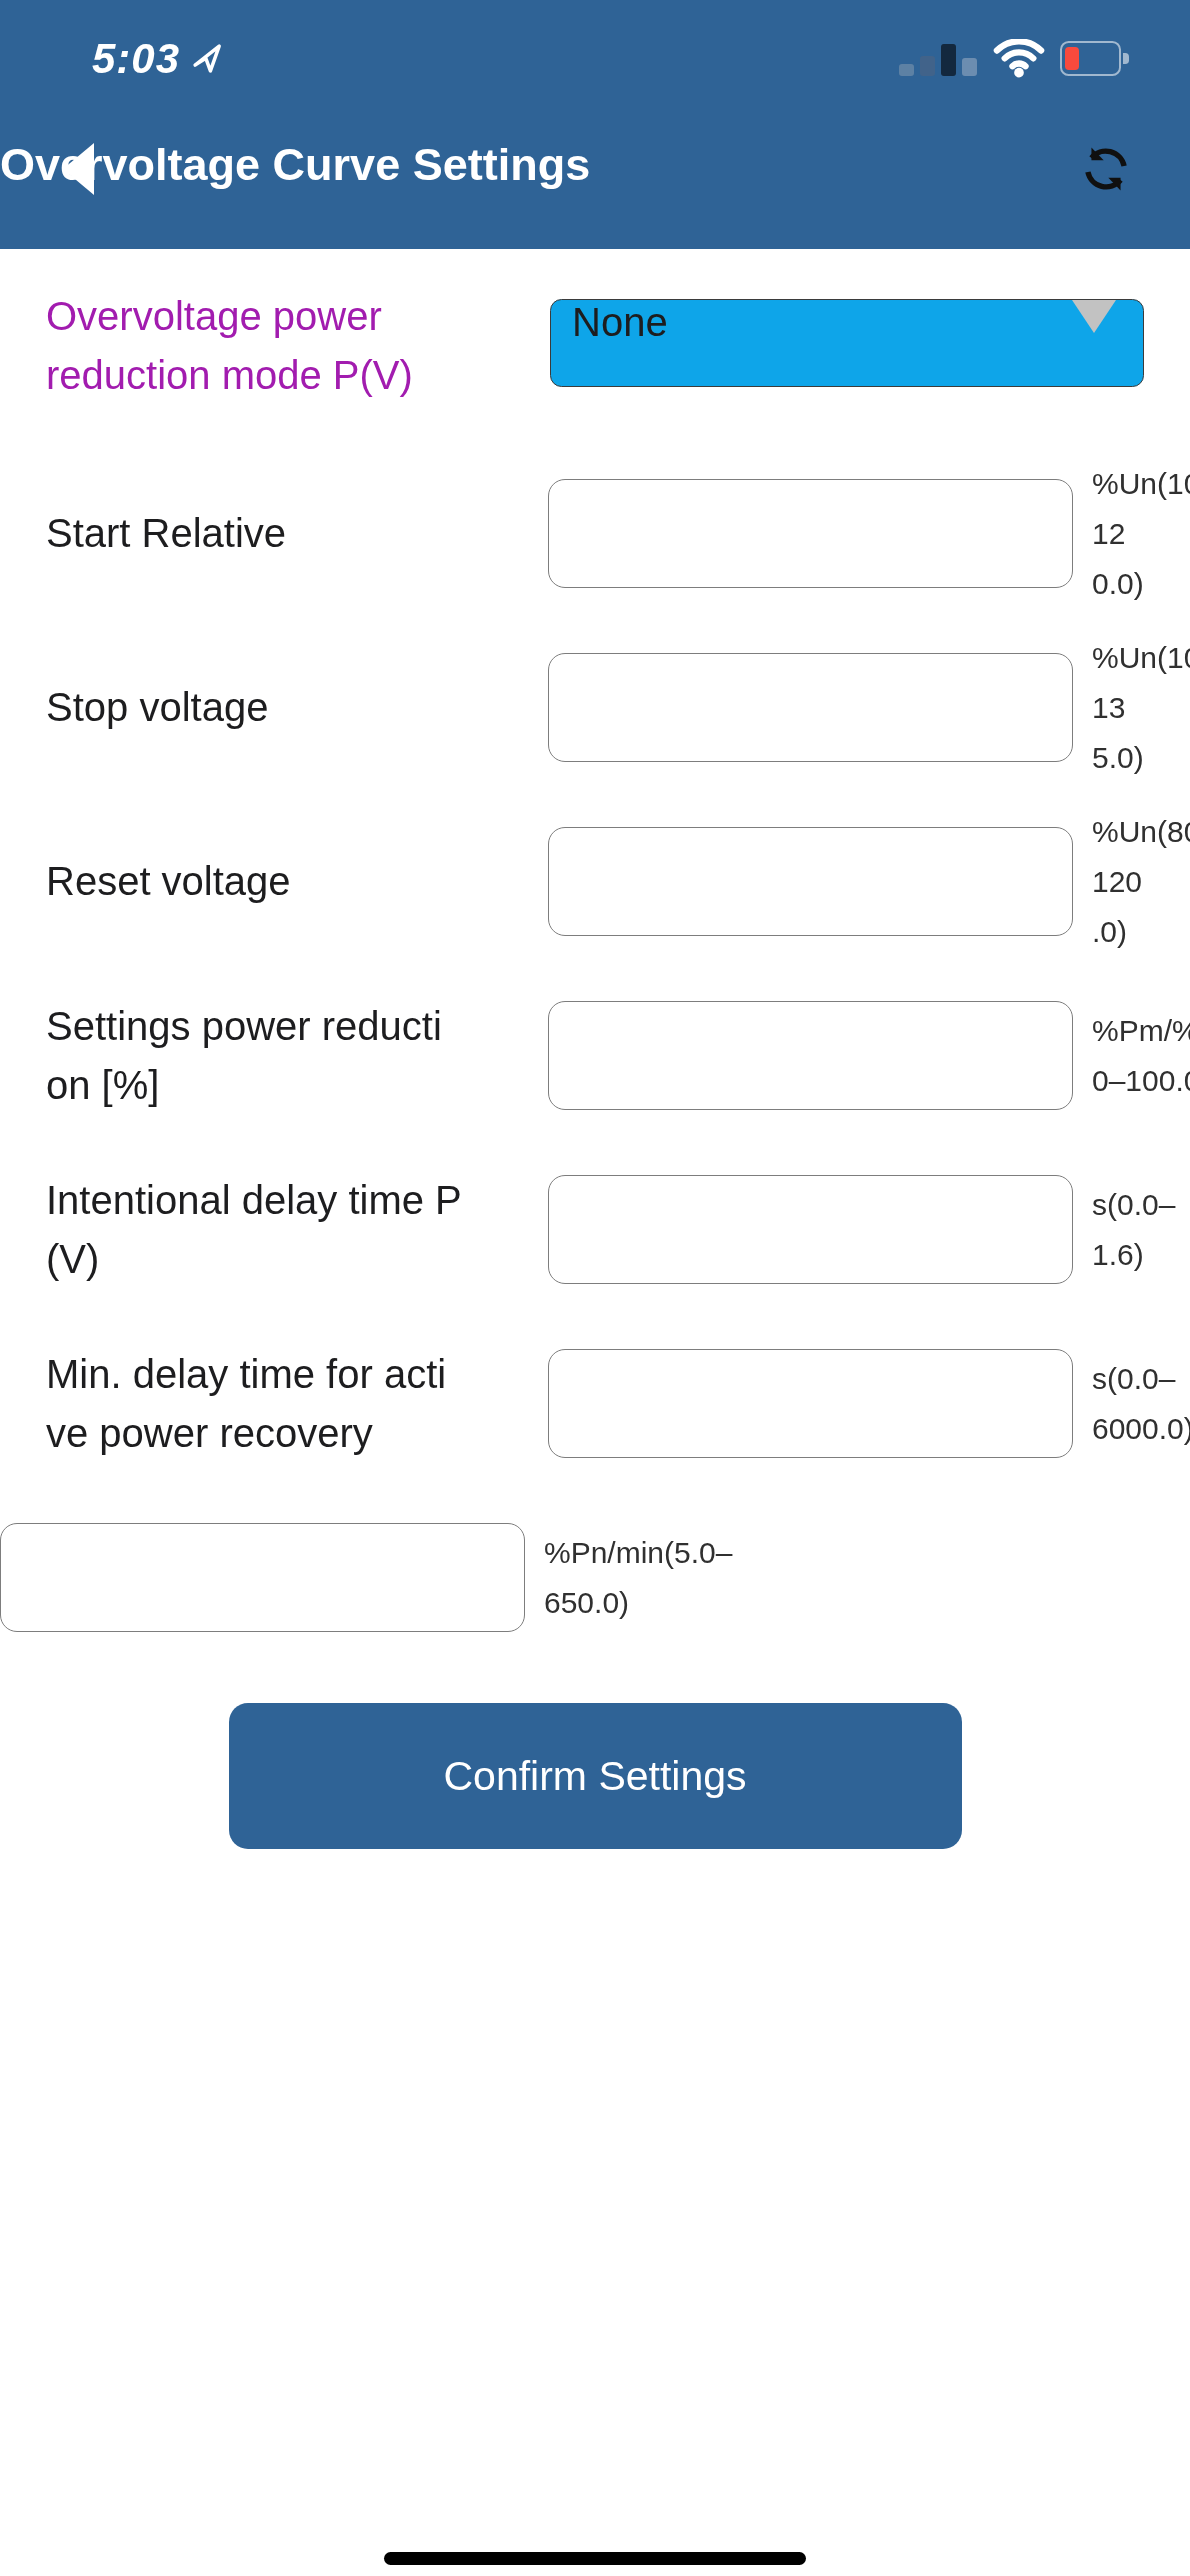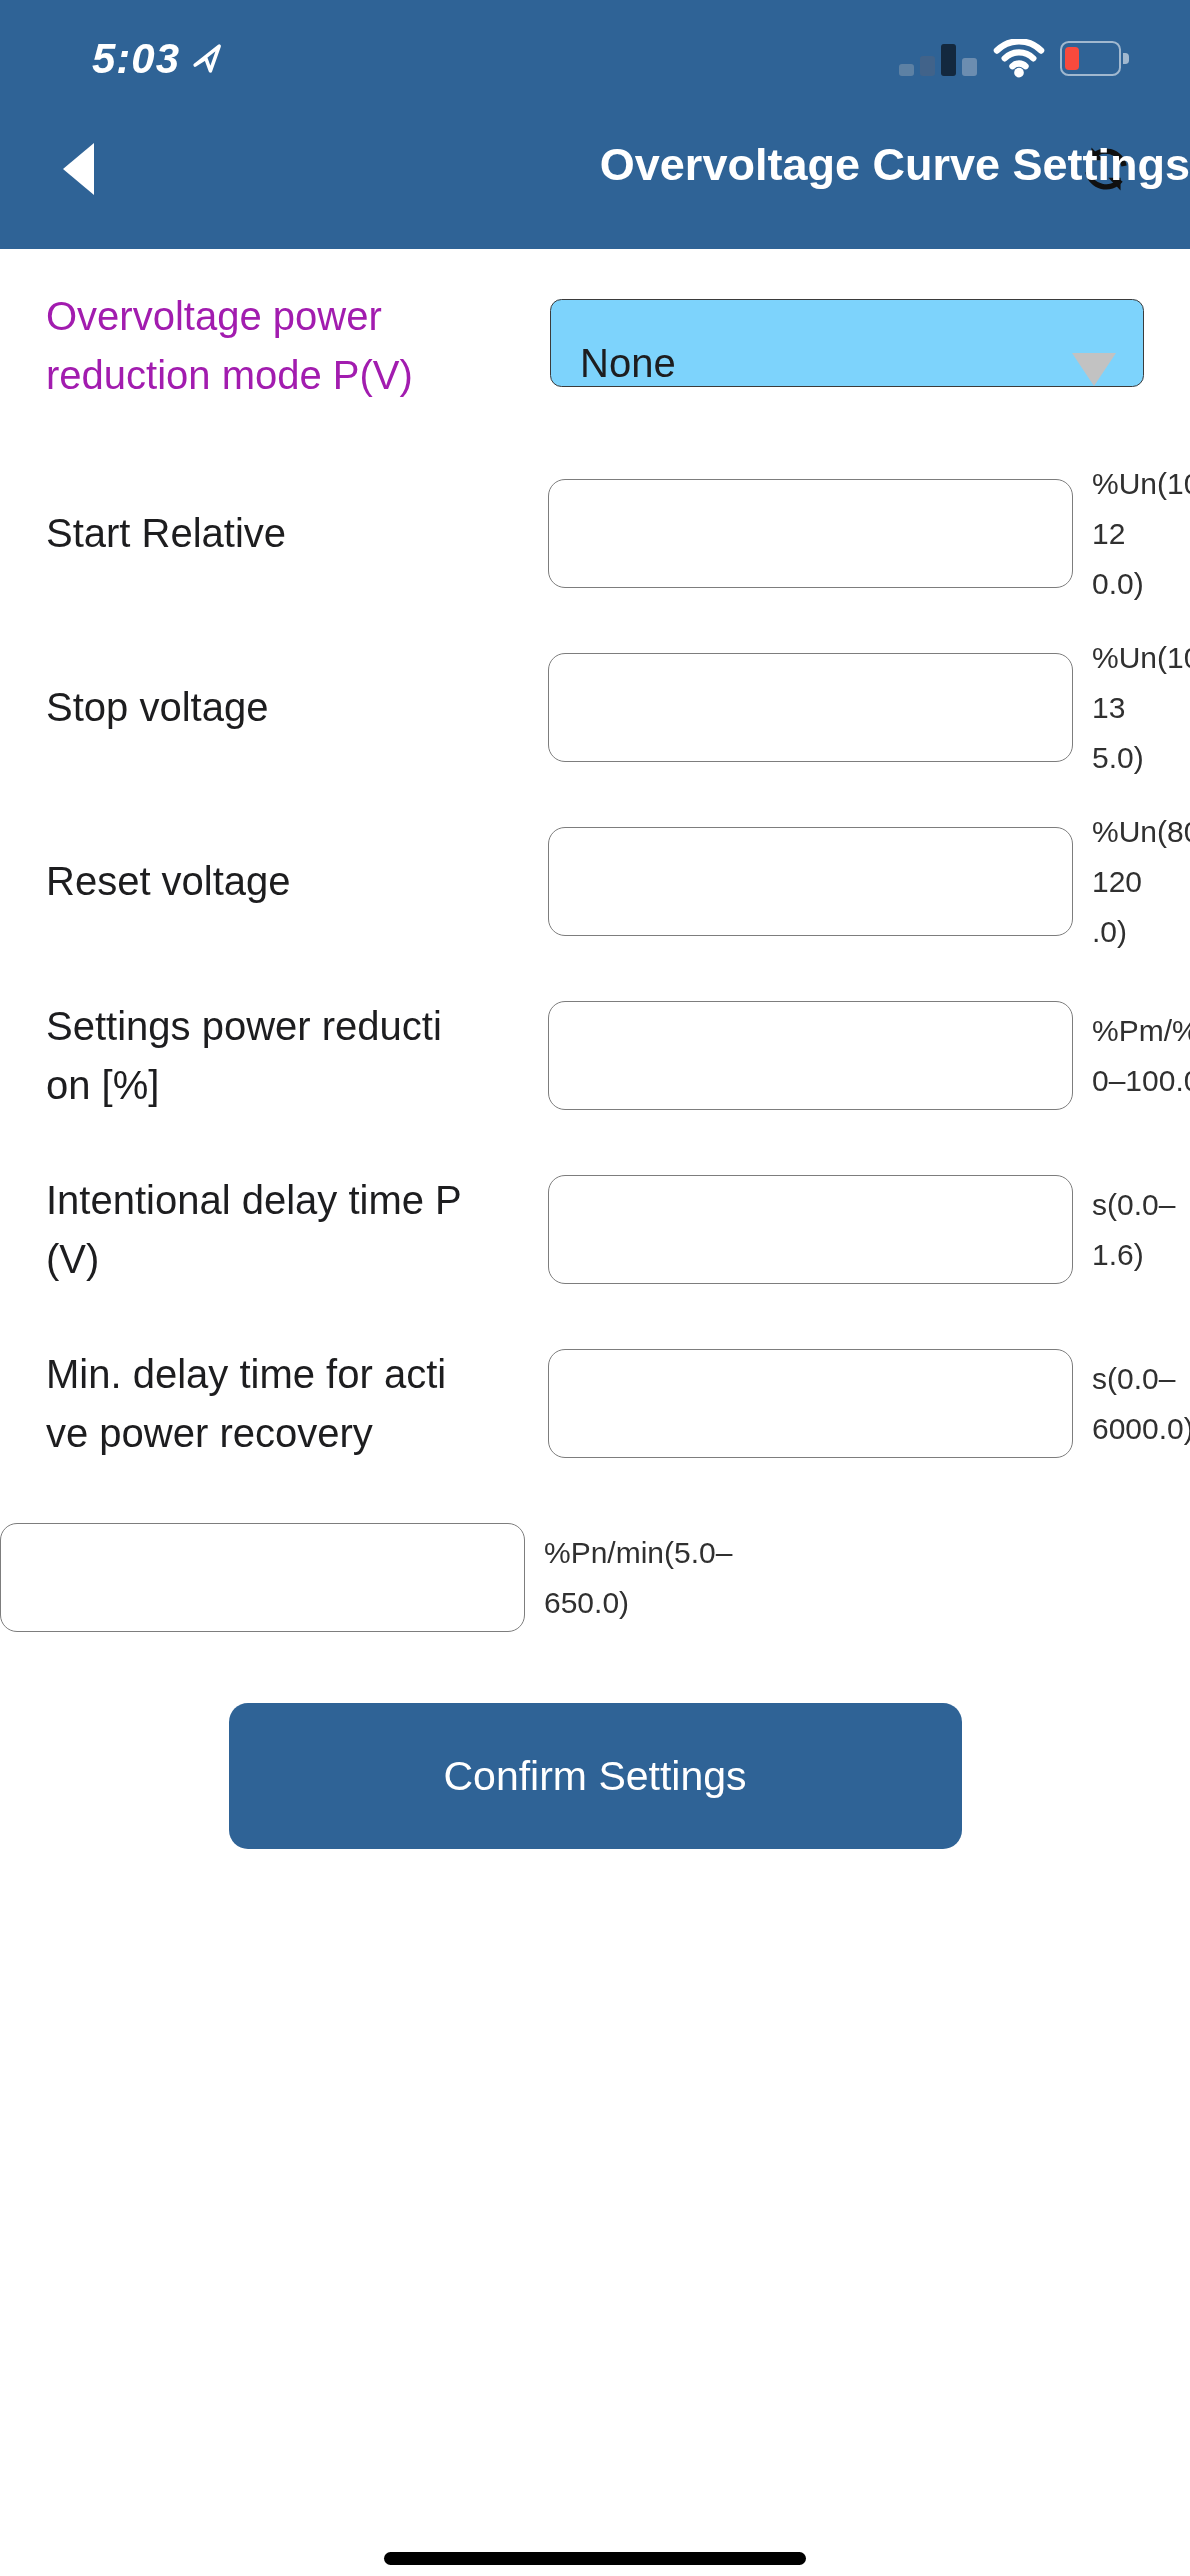--- a/index.html
+++ b/index.html
@@ -19,27 +19,27 @@
   .b2{height:20px;background:#41638a;}
   .b3{height:32px;background:#13283e;}
   .b4{height:18px;background:#6c8db0;}
   .wifi{width:52px;height:40px;}
   .battery{position:relative;width:71px;height:35px;}
   .batt-body{position:absolute;left:0;top:0;width:61px;height:35px;border:2.9px solid rgba(255,255,255,0.55);border-radius:8.6px;box-sizing:border-box;}
   .batt-fill{position:absolute;left:4.8px;top:5.8px;width:14.4px;height:23px;border-radius:3.8px;}
   .batt-nub{position:absolute;right:1.9px;top:11.5px;width:5.8px;height:11.5px;background:rgba(255,255,255,0.55);border-radius:0 3.8px 3.8px 0;}
   .nav-row{flex:1;position:relative;display:flex;align-items:center;padding:0 56px 0 63px;}
   .back-btn{width:0;height:0;border-top:26px solid transparent;border-bottom:26px solid transparent;border-right:31px solid #ffffff;cursor:pointer;}
-  .nav-title{position:absolute;left:0;right:0;top:50%;transform:translateY(-58%);text-align:right;color:#ffffff;font-size:45px;font-weight:700;}
+  .nav-title{position:absolute;left:0;right:0;top:50%;transform:translateY(-58%);text-align:left;color:#ffffff;font-size:45px;font-weight:700;}
   .refresh-btn{margin-left:auto;width:56px;height:56px;cursor:pointer;}
   
   .mode-row{position:relative;margin-top:38px;height:127px;}
   .mode-label{position:absolute;left:46px;top:0;font-size:40px;line-height:59px;color:#a21caf;white-space:pre-line;}
   .dropdown{position:absolute;left:550px;top:11.5px;width:594px;height:88px;box-sizing:border-box;
-    border:1.9px solid #3b3b3b;border-radius:11.5px;background:#7dd3fc;display:flex;align-items:flex-end;cursor:pointer;padding-left:8px;}
+    border:1.9px solid #3b3b3b;border-radius:11.5px;background:#0ea5e9;display:flex;align-items:flex-start;cursor:pointer;}
   .dropdown-value{margin-left:21px;font-size:40px;color:#1d1d1f;}
   .dropdown-arrow{margin-left:auto;margin-right:27px;width:0;height:0;border-left:22px solid transparent;border-right:22px solid transparent;border-top:33px solid #c2c2c2;}
   .frow{display:flex;align-items:center;height:113px;margin-top:61px;}
   .frow.first{margin-top:63px;}
   .flabel{flex:0 0 502px;padding-left:46px;font-size:40px;line-height:59px;color:#1d1d1f;white-space:pre-line;}
   .finput{flex:0 0 298px;height:109px;box-sizing:border-box;border:1.9px solid #7d7d7d;border-radius:17px;background:#fff;
     font-size:38px;padding:0 17px;color:#1d1d1f;outline:none;font-family:"Liberation Sans",sans-serif;}
   .funit{margin-left:19px;width:251px;font-size:30px;line-height:50px;color:#303030;white-space:pre-line;}
   .confirm-btn{display:block;margin:69px auto 0 auto;width:733px;height:146px;border:none;border-radius:19px;
     background:#2F6396;color:#ffffff;font-size:41px;font-family:"Liberation Sans",sans-serif;cursor:pointer;}

